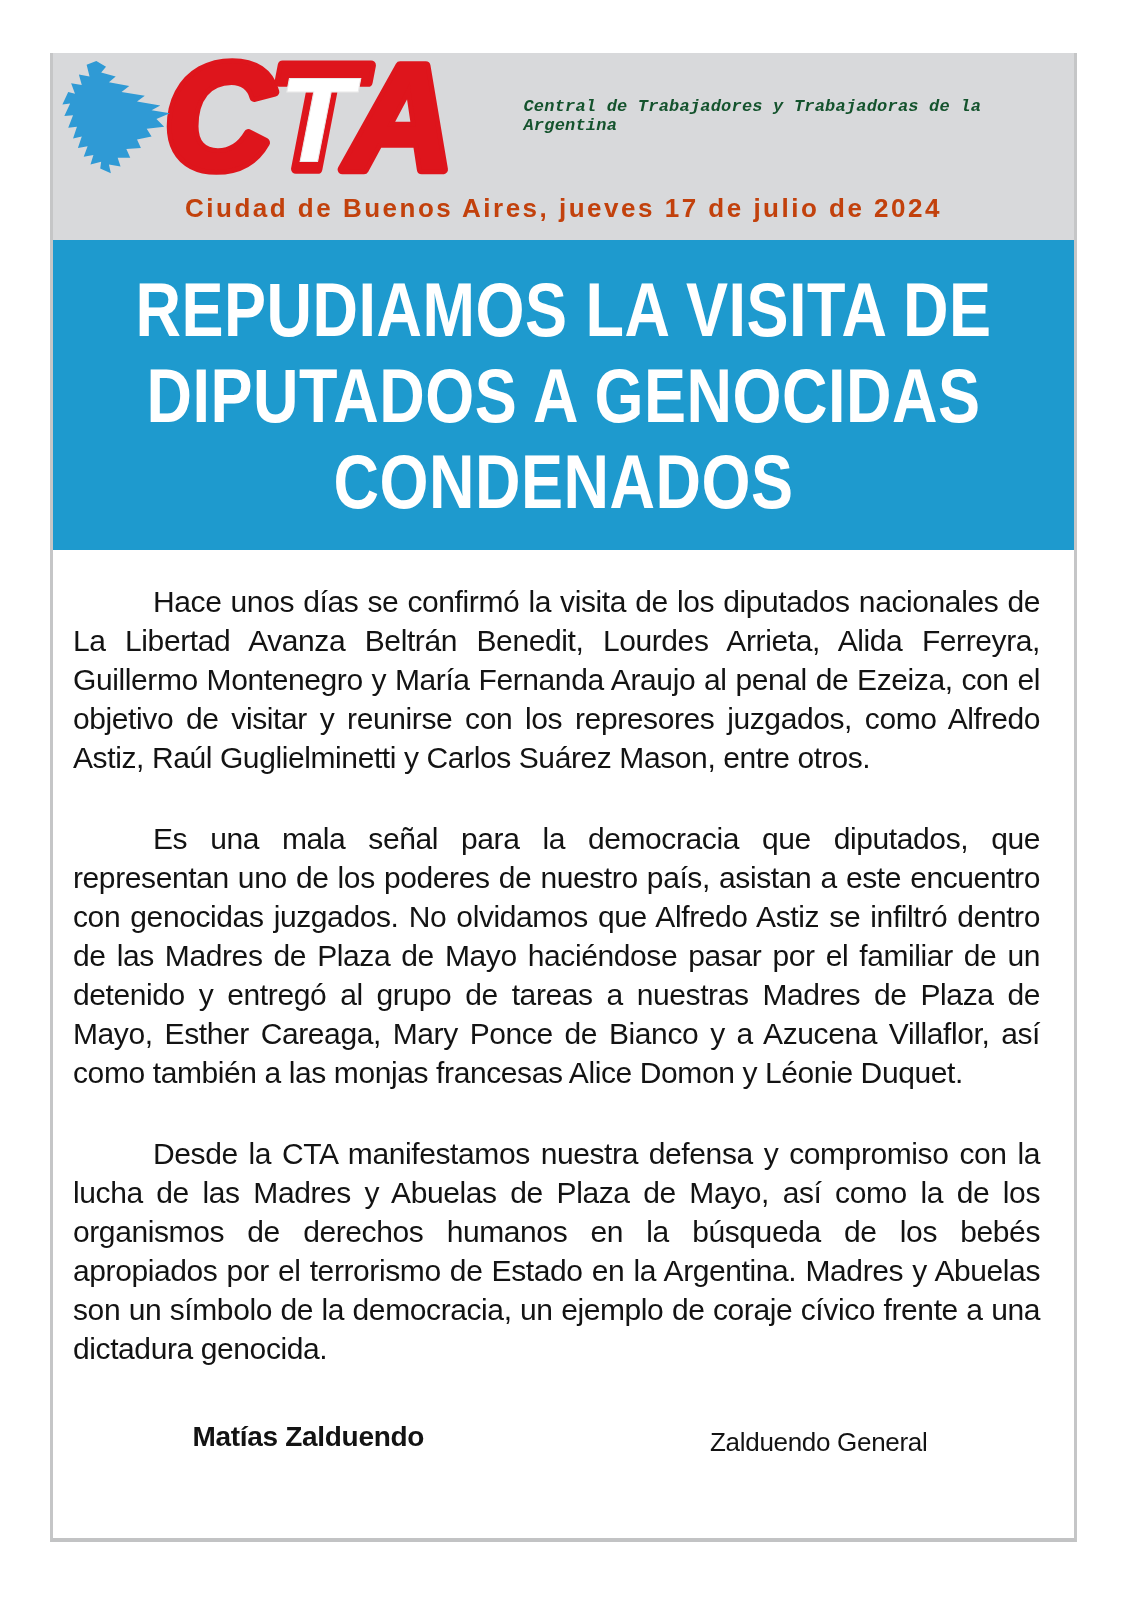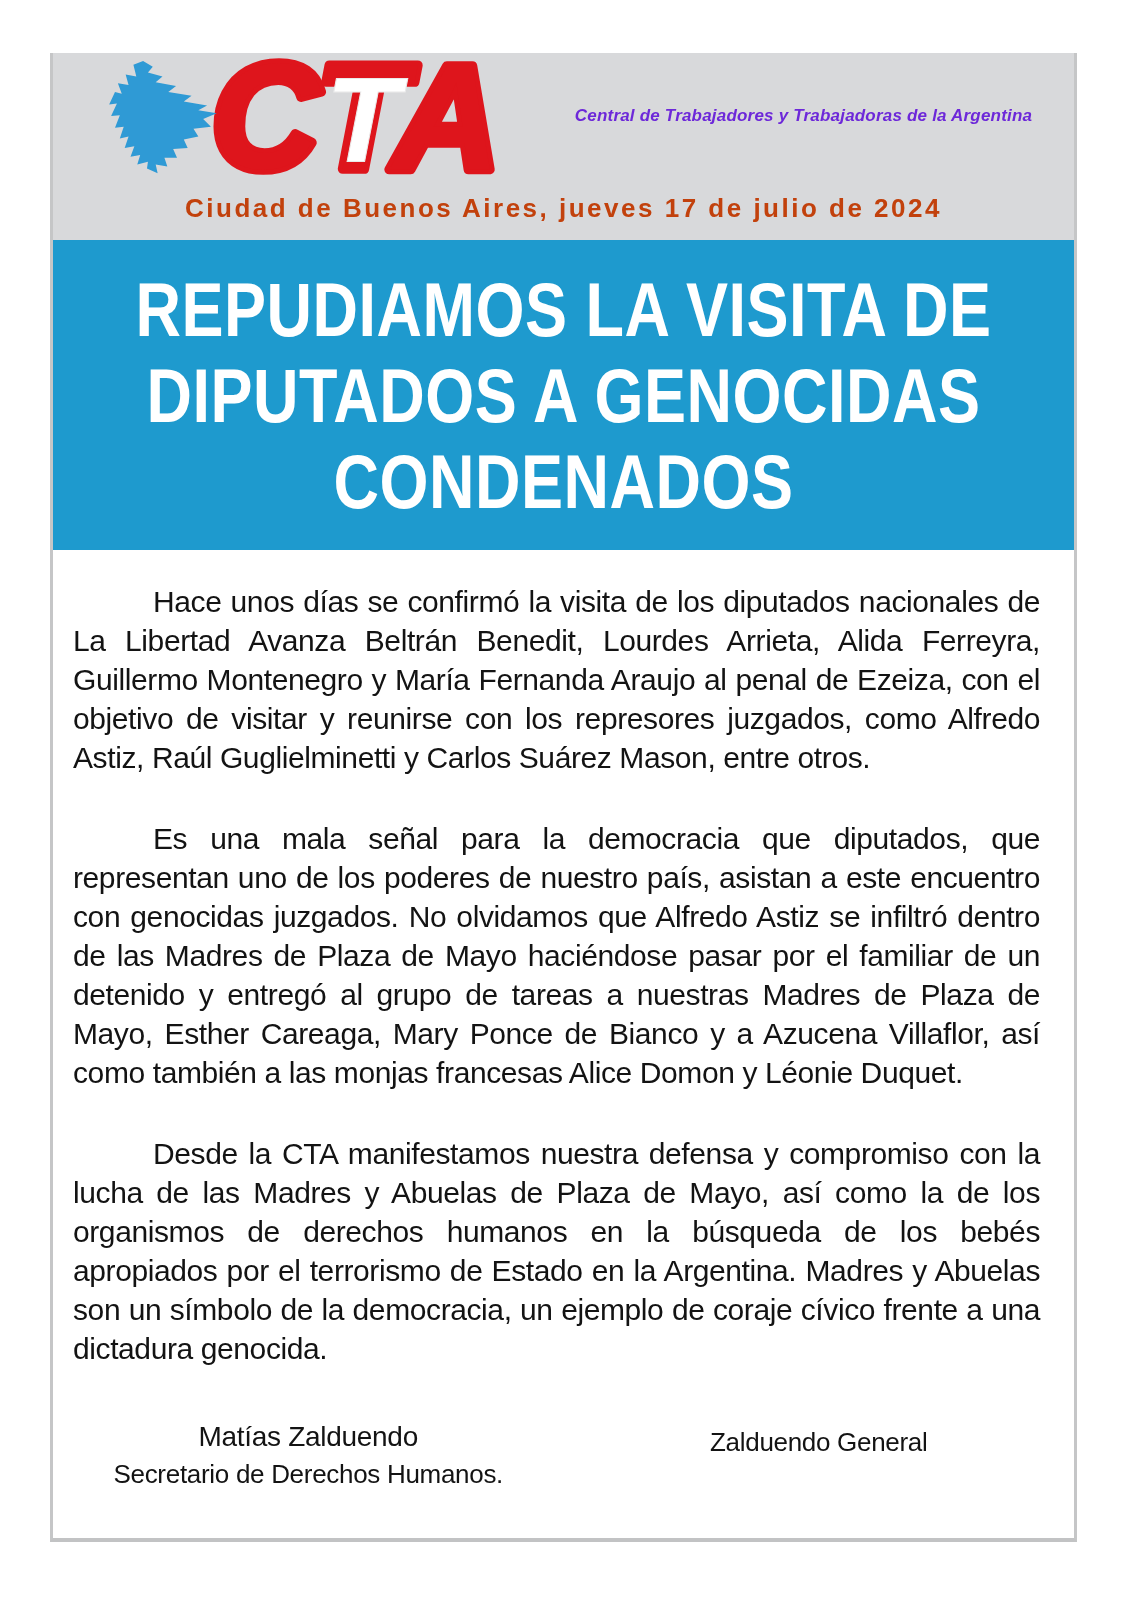--- a/index.html
+++ b/index.html
@@ -41,22 +41,23 @@
     display: flex;
     flex-direction: row;
     align-items: center;
   }
   .logo-svg { display: block; }
   .tagline {
     margin-top: -8px;
     font-size: 17px;
     font-weight: bold;
     font-style: italic;
-    color: #6d28d9;
+    color: #14532d;
     letter-spacing: 0.2px;
+    font-family: Liberation Mono, monospace;
   }
   .dateline {
     margin-top: 10px;
     font-size: 26px;
     font-weight: bold;
     letter-spacing: 2.5px;
     color: #c2410c;
     white-space: nowrap;
   }
   
@@ -99,21 +100,21 @@
     top: 1368px;
     display: flex;
   }
   .sig {
     width: 50%;
     text-align: center;
     color: #131313;
   }
   .sig-name {
     font-size: 28px;
-    font-weight: normal;
+    font-weight: bold;
     letter-spacing: -0.3px;
   }
   .sig-title {
     margin-top: 6px;
     font-size: 26px;
     letter-spacing: -0.3px;
   }
 </style>
 </head>
 <body>
@@ -149,21 +150,20 @@
 
     <div class="bodytext">
       <p>Hace unos días se confirmó la visita de los diputados nacionales de La Libertad Avanza Beltrán Benedit, Lourdes Arrieta, Alida Ferreyra, Guillermo Montenegro y María Fernanda Araujo al penal de Ezeiza, con el objetivo de visitar y reunirse con los represores juzgados, como Alfredo Astiz, Raúl Guglielminetti y Carlos Suárez Mason, entre otros.</p>
       <p>Es una mala señal para la democracia que diputados, que representan uno de los poderes de nuestro país, asistan a este encuentro con genocidas juzgados. No olvidamos que Alfredo Astiz se infiltró dentro de las Madres de Plaza de Mayo haciéndose pasar por el familiar de un detenido y entregó al grupo de tareas a nuestras Madres de Plaza de Mayo, Esther Careaga, Mary Ponce de Bianco y a Azucena Villaflor, así como también a las monjas francesas Alice Domon y Léonie Duquet.</p>
       <p>Desde la CTA manifestamos nuestra defensa y compromiso con la lucha de las Madres y Abuelas de Plaza de Mayo, así como la de los organismos de derechos humanos en la búsqueda de los bebés apropiados por el terrorismo de Estado en la Argentina. Madres y Abuelas son un símbolo de la democracia, un ejemplo de coraje cívico frente a una dictadura genocida.</p>
     </div>
 
     <div class="signatures">
       <div class="sig">
         <div class="sig-name">Matías Zalduendo</div>
-        <div class="sig-title">Secretario de Derechos Humanos.</div>
       </div>
       <div class="sig">
         <div class="sig-title">Zalduendo General</div>
       </div>
     </div>
 
   </div>
 </div>
 
 </body></html>

